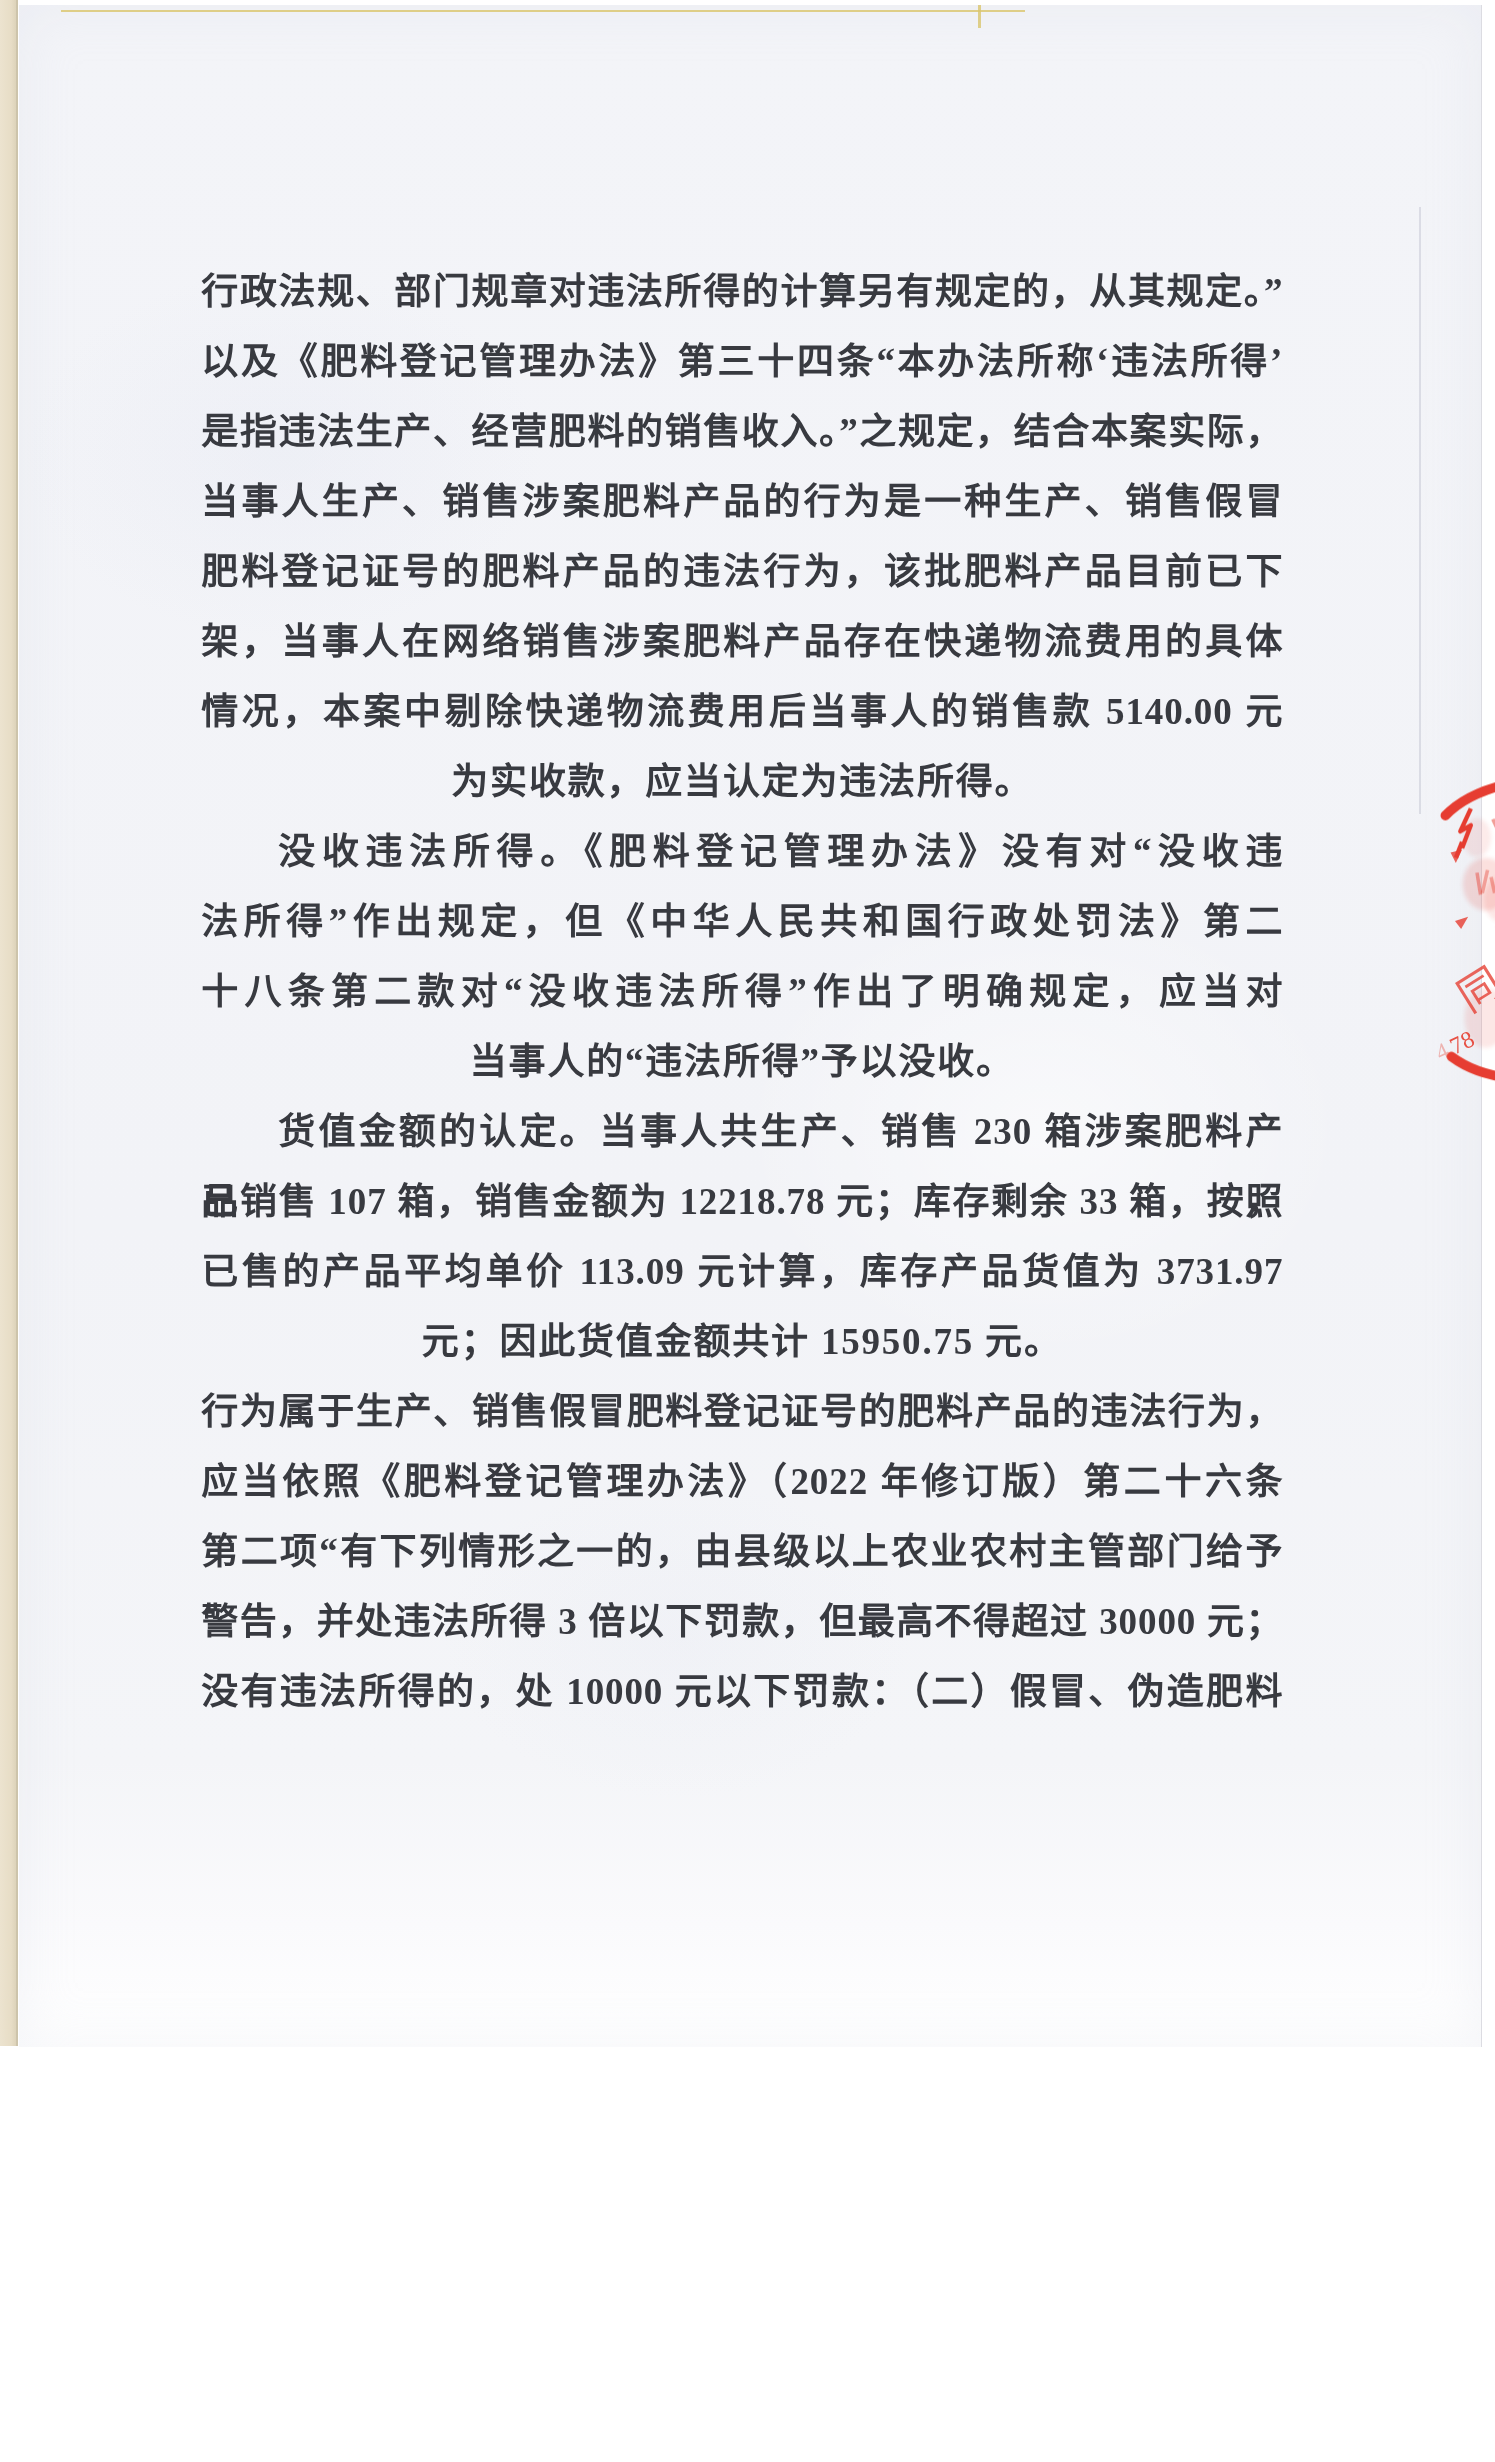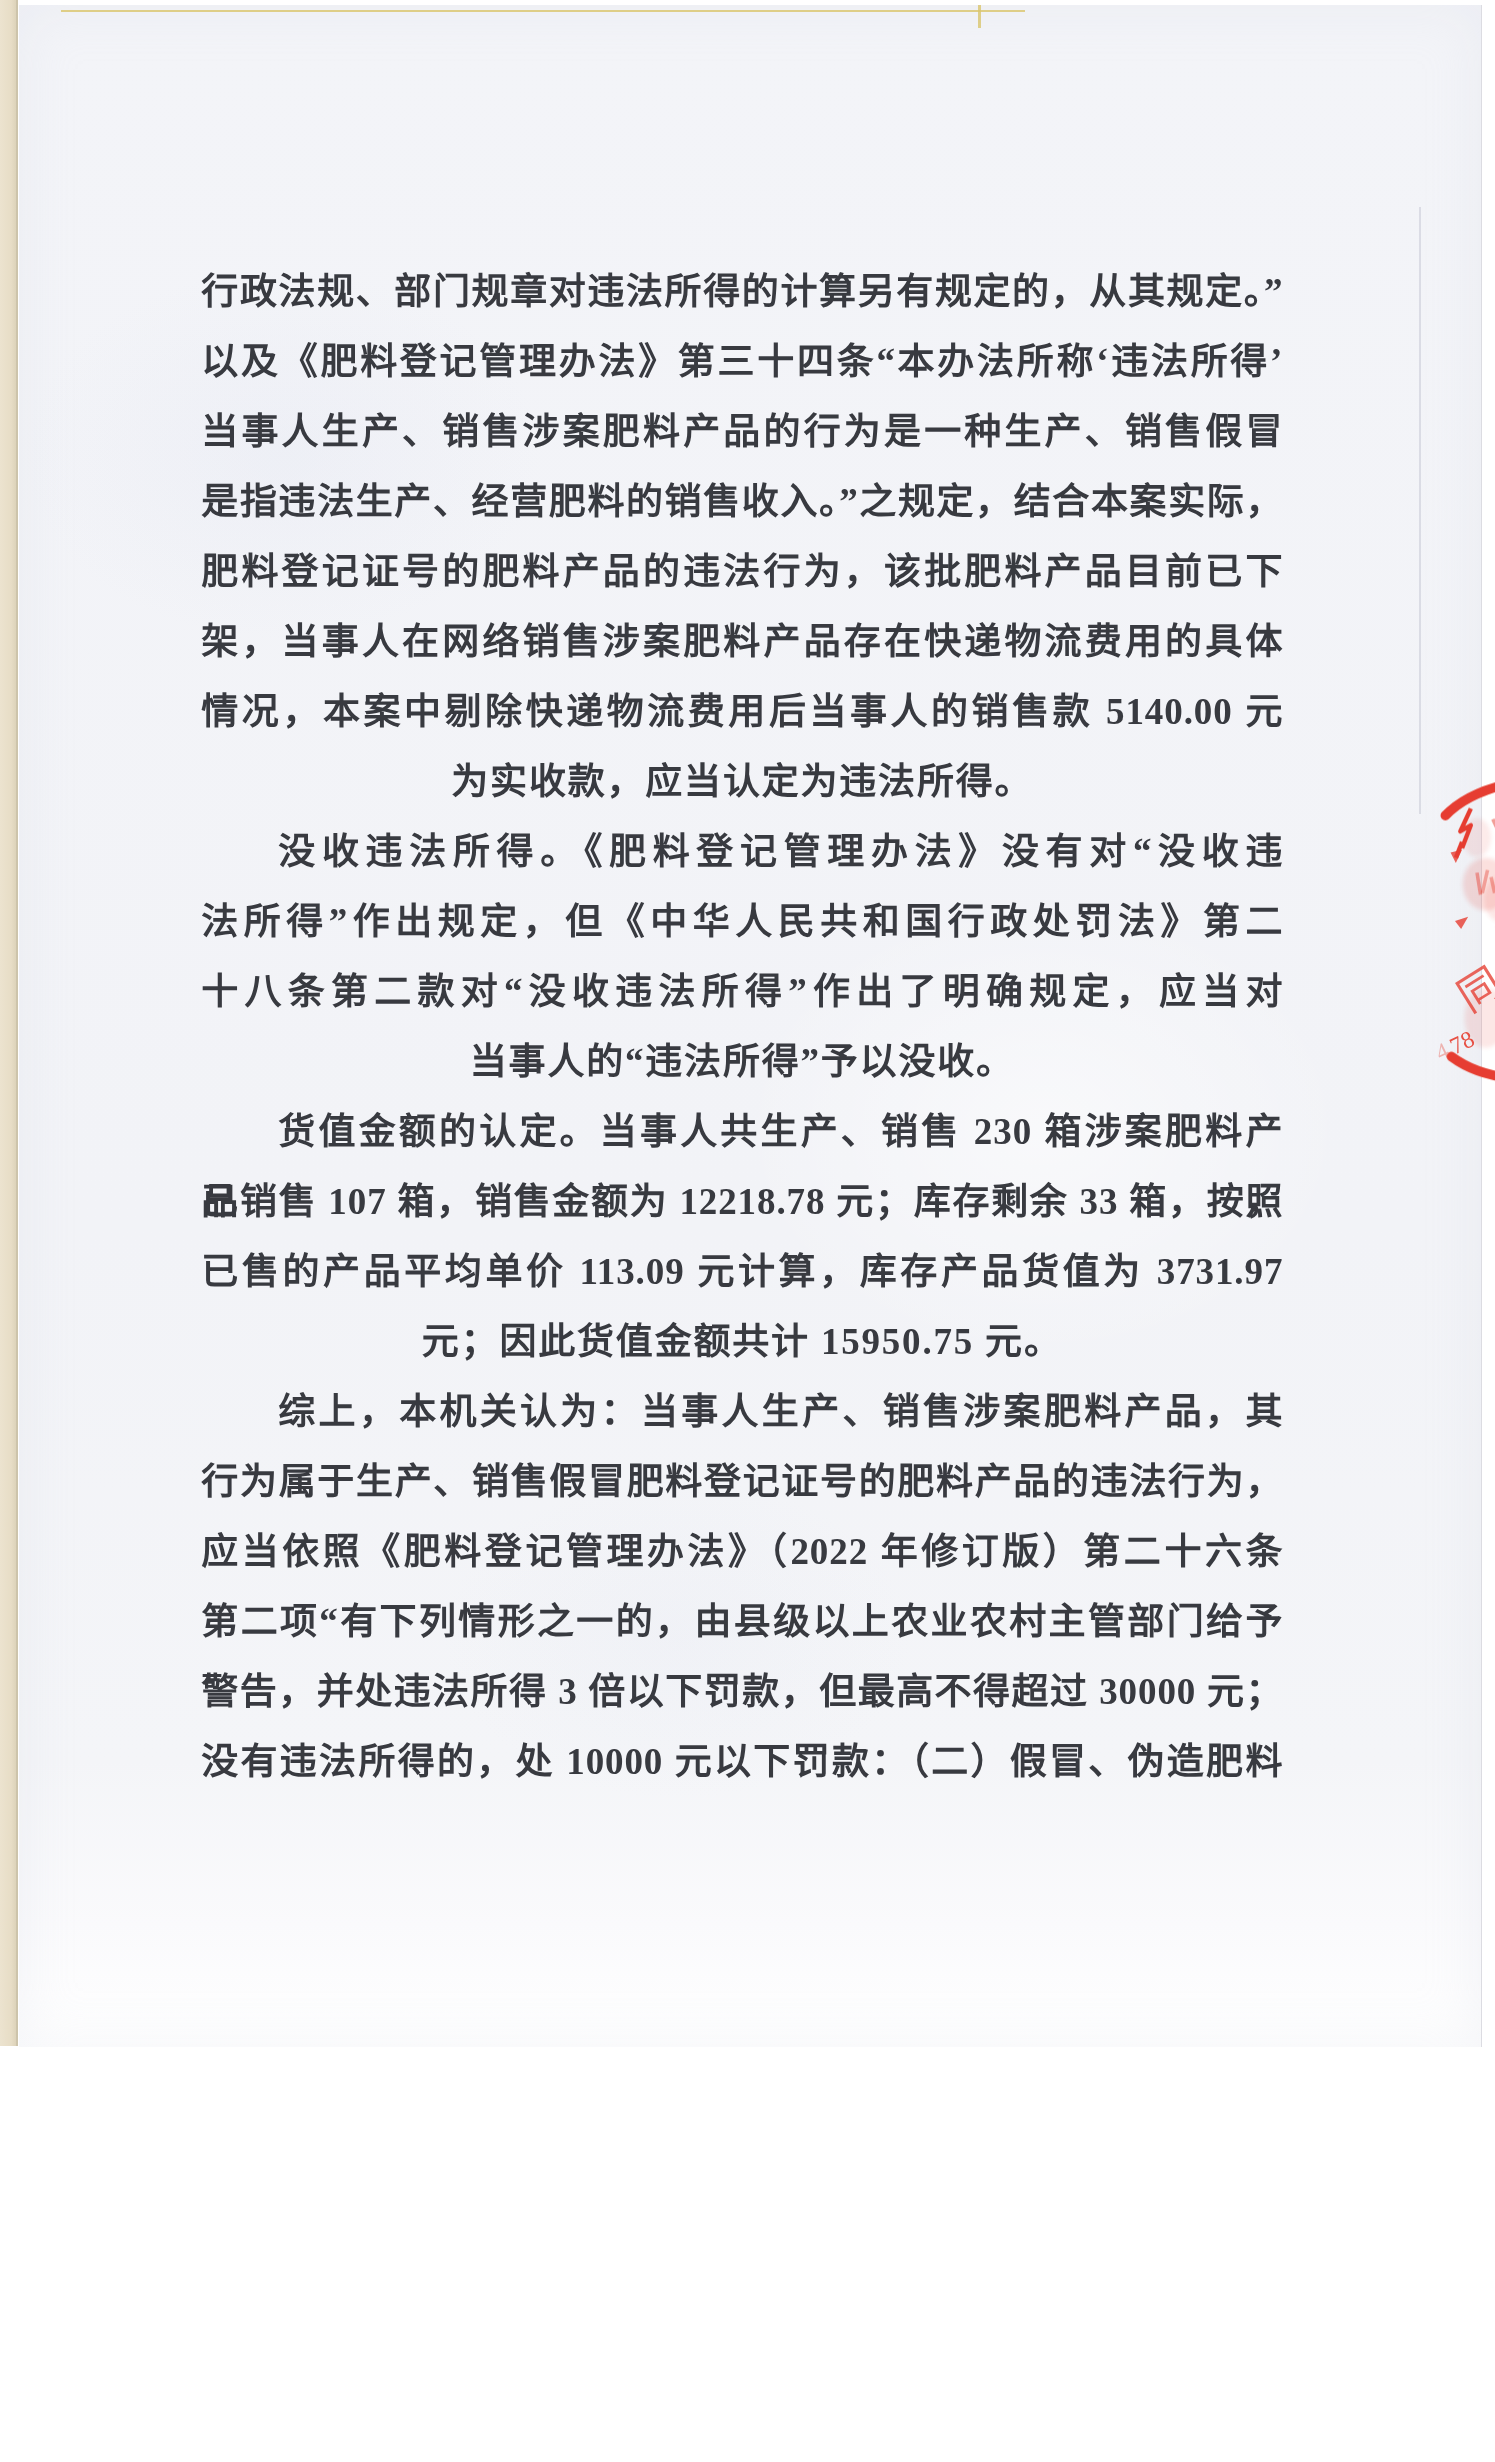--- a/index.html
+++ b/index.html
@@ -64,35 +64,34 @@
 
 <div class="paper">
   <div class="paper-mottle"></div>
   <div class="top-scan-line"></div>
   <div class="top-scan-tick"></div>
   <div class="fold-line"></div>
 
   <div class="text-block" id="text-block">
       <div class="line j">行政法规、部门规章对违法所得的计算另有规定的，从其规定。”</div>
       <div class="line j">以及《肥料登记管理办法》第三十四条“本办法所称‘违法所得’</div>
+      <div class="line j">是指违法生产、经营肥料的销售收入。”之规定，结合本案实际，</div>
       <div class="line j">当事人生产、销售涉案肥料产品的行为是一种生产、销售假冒</div>
-      <div class="line j">是指违法生产、经营肥料的销售收入。”之规定，结合本案实际，</div>
       <div class="line j">肥料登记证号的肥料产品的违法行为，该批肥料产品目前已下</div>
       <div class="line j">架，当事人在网络销售涉案肥料产品存在快递物流费用的具体</div>
       <div class="line j">情况，本案中剔除快递物流费用后当事人的销售款 5140.00 元</div>
       <div class="line e">为实收款，应当认定为违法所得。</div>
       <div class="line j i">没收违法所得。《肥料登记管理办法》没有对“没收违</div>
       <div class="line j">法所得”作出规定，但《中华人民共和国行政处罚法》第二</div>
       <div class="line j">十八条第二款对“没收违法所得”作出了明确规定，应当对</div>
       <div class="line e">当事人的“违法所得”予以没收。</div>
       <div class="line j i">货值金额的认定。当事人共生产、销售 230 箱涉案肥料产品，</div>
       <div class="line j">已销售 107 箱，销售金额为 12218.78 元；库存剩余 33 箱，按照</div>
       <div class="line j">已售的产品平均单价 113.09 元计算，库存产品货值为 3731.97</div>
       <div class="line e">元；因此货值金额共计 15950.75 元。</div>
-      <div class="line j i">综上，本机关认为：当事人生产、销售涉案肥料产品，其</div>
       <div class="line j">行为属于生产、销售假冒肥料登记证号的肥料产品的违法行为，</div>
       <div class="line j">应当依照《肥料登记管理办法》（2022 年修订版）第二十六条</div>
       <div class="line j">第二项“有下列情形之一的，由县级以上农业农村主管部门给予</div>
       <div class="line j">警告，并处违法所得 3 倍以下罚款，但最高不得超过 30000 元；</div>
       <div class="line j">没有违法所得的，处 10000 元以下罚款：（二）假冒、伪造肥料</div>
     </div>
 
   <svg class="stamp-svg" width="76" height="343" viewBox="0 0 86 390">
     <defs>
       <filter id="blurSoft" x="-50%" y="-50%" width="200%" height="200%">

